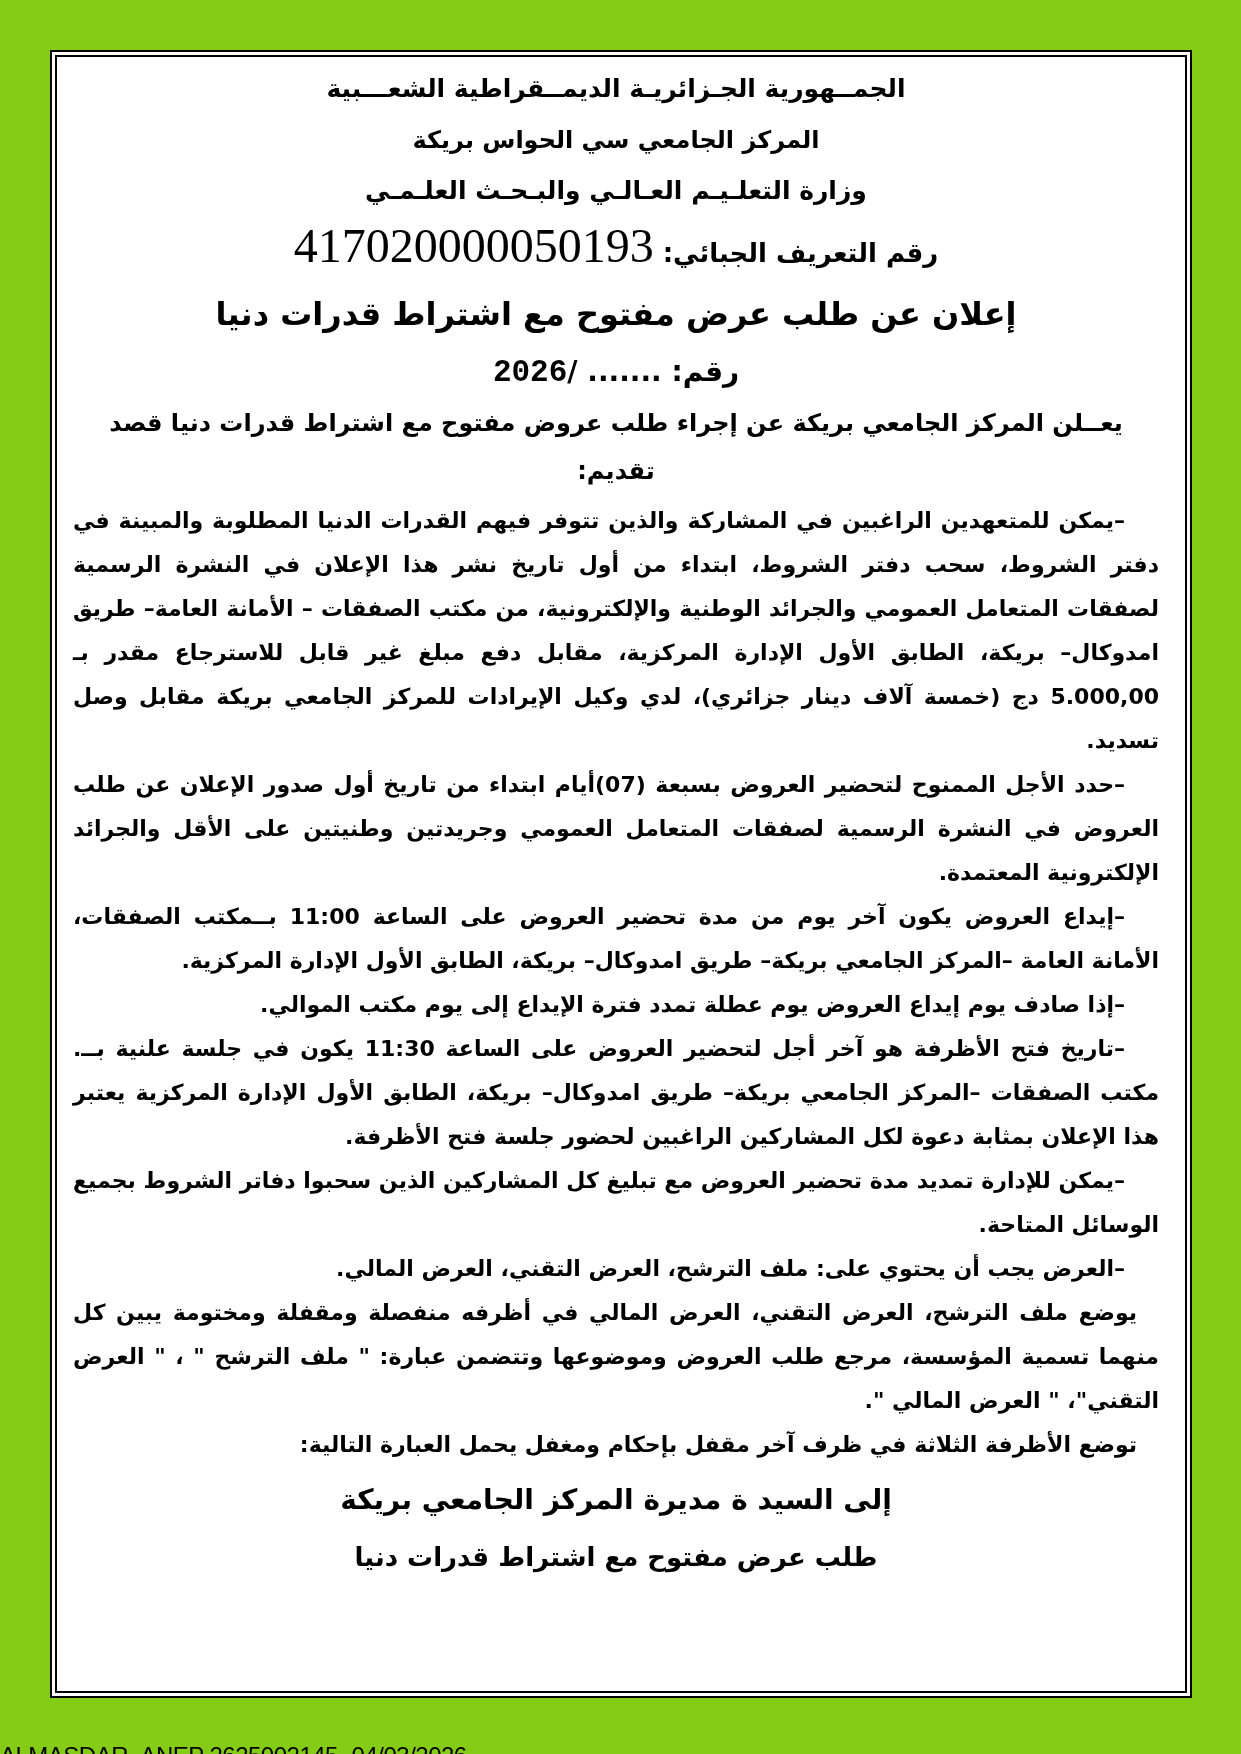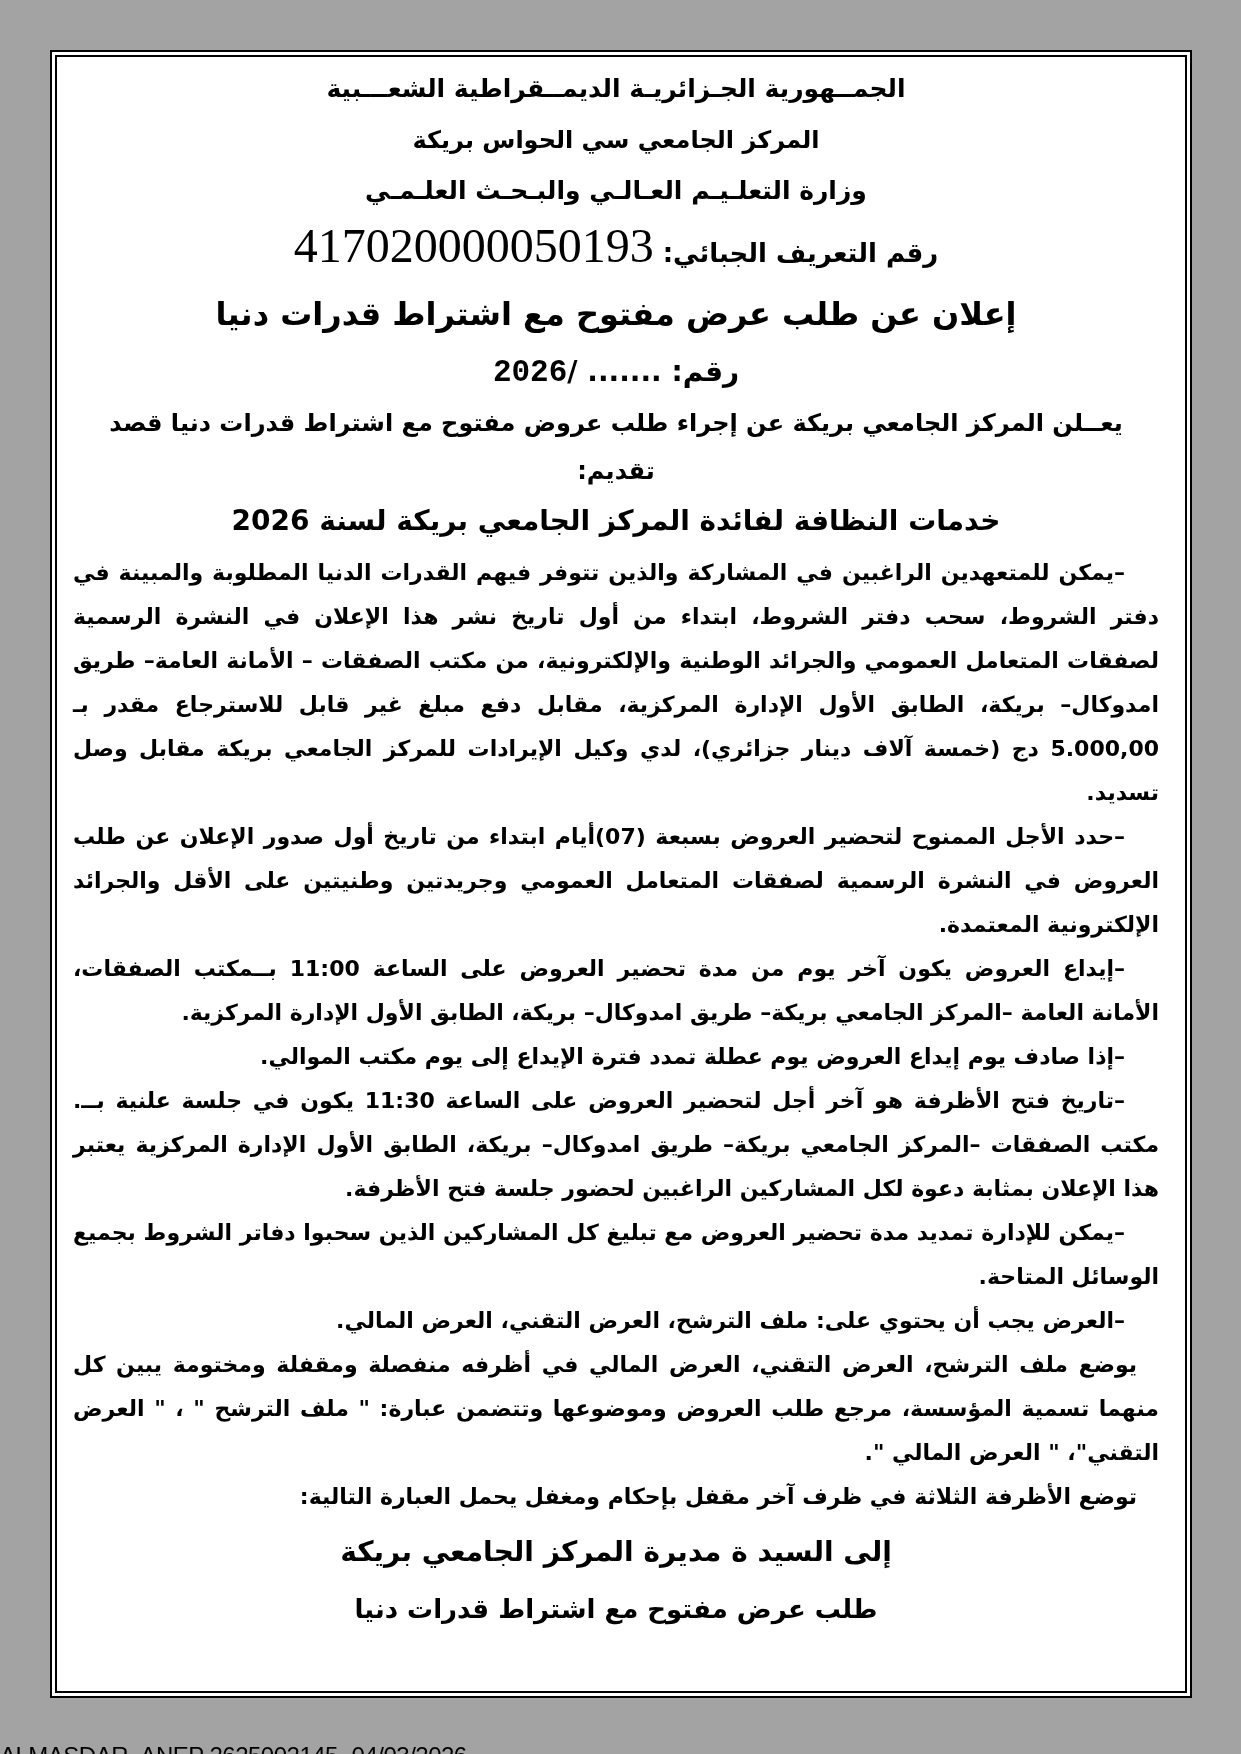--- a/index.html
+++ b/index.html
@@ -1,16 +1,16 @@
 <!DOCTYPE html>
 <html lang="ar"><head>
 <meta charset="utf-8">
 <style>
   html,body{margin:0;padding:0;background:#ffffff;}
-  #page{position:relative;width:1241px;height:1754px;background:#a3a3a3;color:#000;
+  #page{position:relative;width:1241px;height:1754px;background:#84cc16;color:#000;
         font-family:"DejaVu Sans",sans-serif;}
   #sheet{position:absolute;left:50px;top:50px;width:1142px;height:1648px;
          box-sizing:border-box;border:7px double #000;background:#fff;
          padding:6px 26px 0 16px;direction:rtl;overflow:hidden;}
   .center{text-align:center;}
   .b{font-weight:bold;}
   .hl1{font-size:25px;line-height:52px;}
   .hl2{font-size:25px;line-height:52px;}
   .hl3{font-size:24px;line-height:50px;}
   .tax{font-size:26px;line-height:58px;}
@@ -48,21 +48,20 @@
     </div>
 
     <div class="center b deco-title">إعلان عن طلب عرض مفتوح مع اشتراط قدرات دنيا</div>
 
     <div class="center b ref">
       <span>رقم: ....... /</span><span class="num">2026</span>
     </div>
 
     <div class="center b announce">يعــلن المركز الجامعي بريكة عن إجراء طلب عروض مفتوح مع اشتراط قدرات دنيا قصد تقديم:</div>
 
-    <div class="center b deco-subject">خدمات النظافة لفائدة المركز الجامعي بريكة لسنة 2026</div>
 
     <div class="bodytext">
       <p>–يمكن للمتعهدين الراغبين في المشاركة والذين تتوفر فيهم القدرات الدنيا المطلوبة والمبينة في دفتر الشروط، سحب دفتر الشروط، ابتداء من أول تاريخ نشر هذا الإعلان في النشرة الرسمية لصفقات المتعامل العمومي والجرائد الوطنية والإلكترونية، من مكتب الصفقات – الأمانة العامة– طريق امدوكال– بريكة، الطابق الأول الإدارة المركزية، مقابل دفع مبلغ غير قابل للاسترجاع مقدر بـ 5.000,00 دج (خمسة آلاف دينار جزائري)، لدي وكيل الإيرادات للمركز الجامعي بريكة مقابل وصل تسديد.</p>
       <p>–حدد الأجل الممنوح لتحضير العروض بسبعة (07)أيام ابتداء من تاريخ أول صدور الإعلان عن طلب العروض في النشرة الرسمية لصفقات المتعامل العمومي وجريدتين وطنيتين على الأقل والجرائد الإلكترونية المعتمدة.</p>
       <p>–إيداع العروض يكون آخر يوم من مدة تحضير العروض على الساعة 11:00 بــمكتب الصفقات، الأمانة العامة –المركز الجامعي بريكة– طريق امدوكال– بريكة، الطابق الأول الإدارة المركزية.</p>
       <p>–إذا صادف يوم إيداع العروض يوم عطلة تمدد فترة الإيداع إلى يوم مكتب الموالي.</p>
       <p>–تاريخ فتح الأظرفة هو آخر أجل لتحضير العروض على الساعة 11:30 يكون في جلسة علنية بــ. مكتب الصفقات –المركز الجامعي بريكة– طريق امدوكال– بريكة، الطابق الأول الإدارة المركزية يعتبر هذا الإعلان بمثابة دعوة لكل المشاركين الراغبين لحضور جلسة فتح الأظرفة.</p>
       <p>–يمكن للإدارة تمديد مدة تحضير العروض مع تبليغ كل المشاركين الذين سحبوا دفاتر الشروط بجميع الوسائل المتاحة.</p>
       <p>–العرض يجب أن يحتوي على: ملف الترشح، العرض التقني، العرض المالي.</p>
       <p class="noindent">يوضع ملف الترشح، العرض التقني، العرض المالي في أظرفه منفصلة ومقفلة ومختومة يبين كل منهما تسمية المؤسسة، مرجع طلب العروض وموضوعها وتتضمن عبارة: " ملف الترشح " ، " العرض التقني"، " العرض المالي ".</p>

